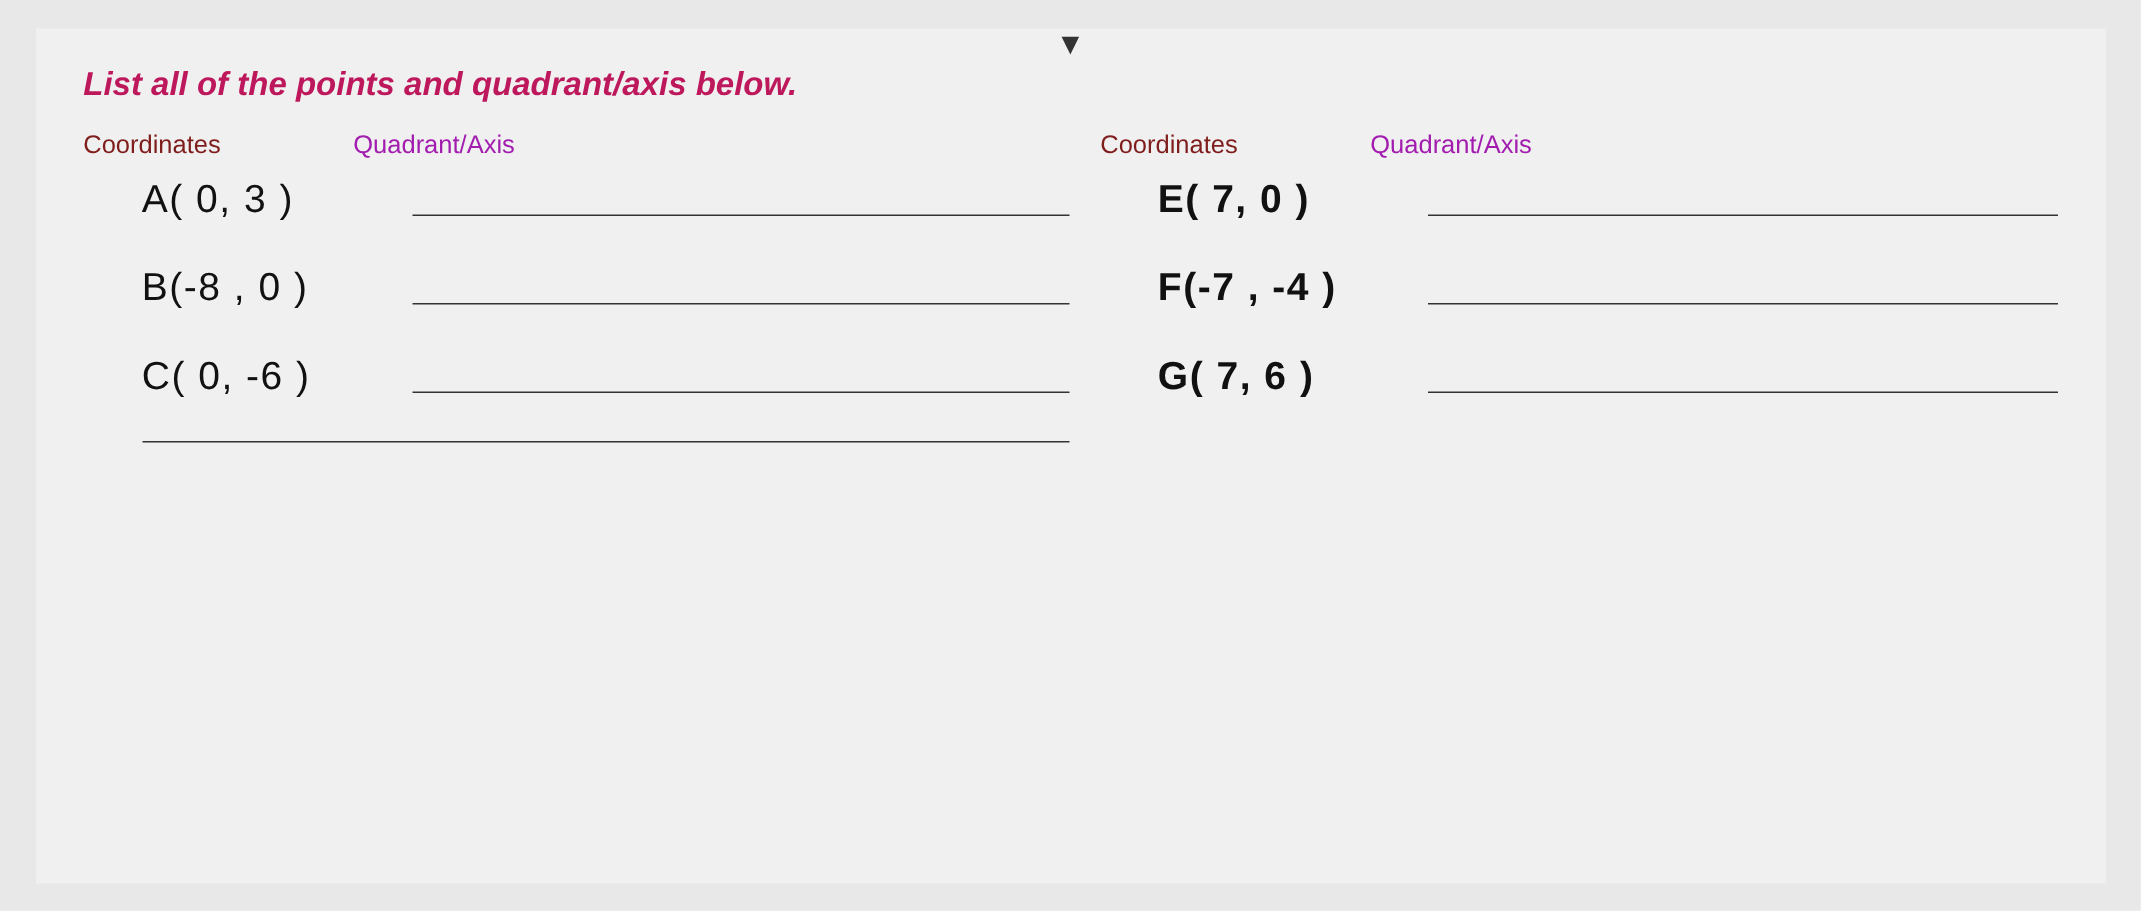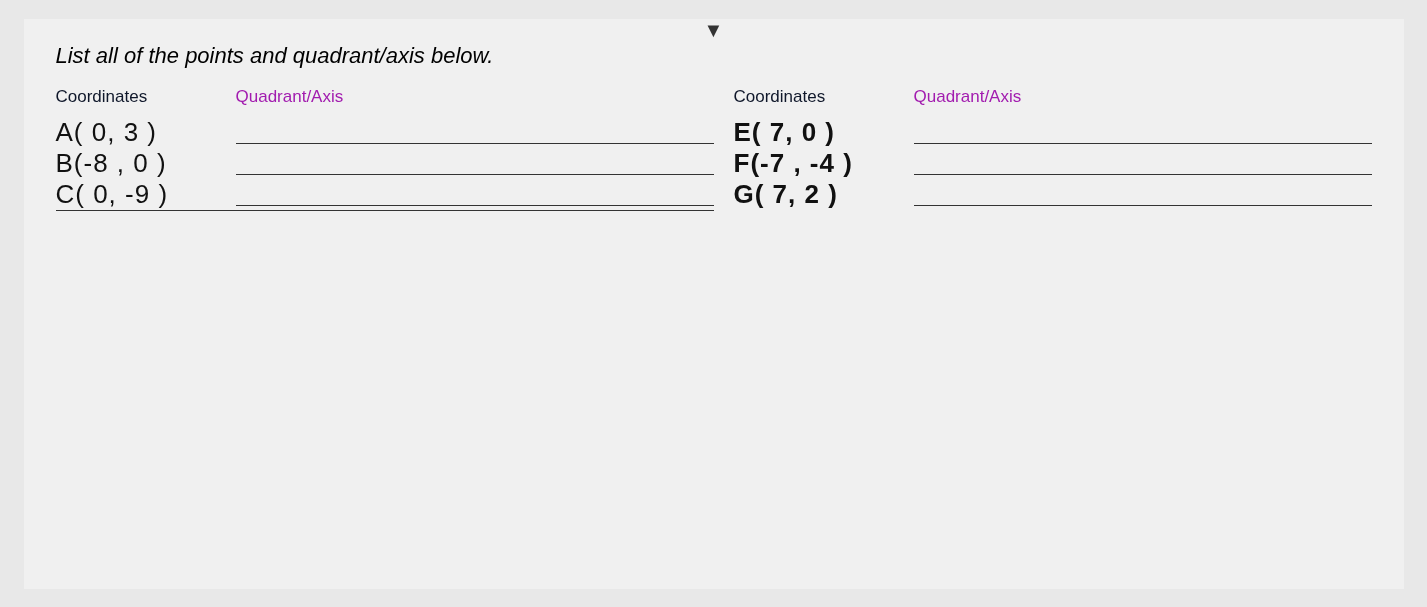--- a/index.html
+++ b/index.html
@@ -23,22 +23,22 @@
       width: 1380px;
       height: 570px;
       padding: 24px 32px;
       position: relative;
     }
 
     .instructions {
       font-size: 22px;
       font-style: italic;
       margin-bottom: 18px;
-      color: #000000;
-      font-weight: normal;
+      color: #be185d;
+      font-weight: bold;
     }
 
     .arrow-down {
       position: absolute;
       top: 0;
       left: 50%;
       transform: translateX(-50%);
       font-size: 20px;
       color: #333;
     }
@@ -57,40 +57,42 @@
 
     .col-right {
       display: flex;
       width: 50%;
       align-items: flex-start;
       padding-left: 20px;
     }
 
     .header-coordinates {
       font-size: 17px;
-      color: #0f172a;
+      color: #7f1d1d;
       width: 180px;
       font-weight: normal;
     }
 
     .header-quadrant {
       font-size: 17px;
       color: #a21caf;
       font-weight: normal;
     }
 
     .rows-container {
       display: flex;
       width: 100%;
     }
 
     .column-left, .column-right {
       width: 50%;
       display: flex;
       flex-direction: column;
+      gap: 28px;
+      margin-left: 39px;
     }
 
     .column-right {
       padding-left: 20px;
       font-weight: bold;
     }
 
     .row {
       display: flex;
       align-items: flex-end;
@@ -144,21 +146,21 @@
         <span class="point-label handwritten">A( 0, 3  )</span>
         <div class="answer-line"></div>
       </div>
 
       <div class="row">
         <span class="point-label handwritten">B(-8 , 0  )</span>
         <div class="answer-line"></div>
       </div>
 
       <div class="row">
-        <span class="point-label handwritten">C( 0, -9  )</span>
+        <span class="point-label handwritten">C( 0, -6  )</span>
         <div class="answer-line"></div>
       </div>
 
       <div class="row">
         <div class="answer-line"></div>
       </div>
     </div>
 
     <div class="column-right">
 
@@ -166,19 +168,19 @@
         <span class="point-label handwritten">E( 7, 0  )</span>
         <div class="answer-line"></div>
       </div>
 
       <div class="row">
         <span class="point-label handwritten">F(-7 , -4  )</span>
         <div class="answer-line"></div>
       </div>
 
       <div class="row">
-        <span class="point-label handwritten">G( 7, 2  )</span>
+        <span class="point-label handwritten">G( 7, 6  )</span>
         <div class="answer-line"></div>
       </div>
 
     </div>
   </div>
 </div>
 
 </body></html>

